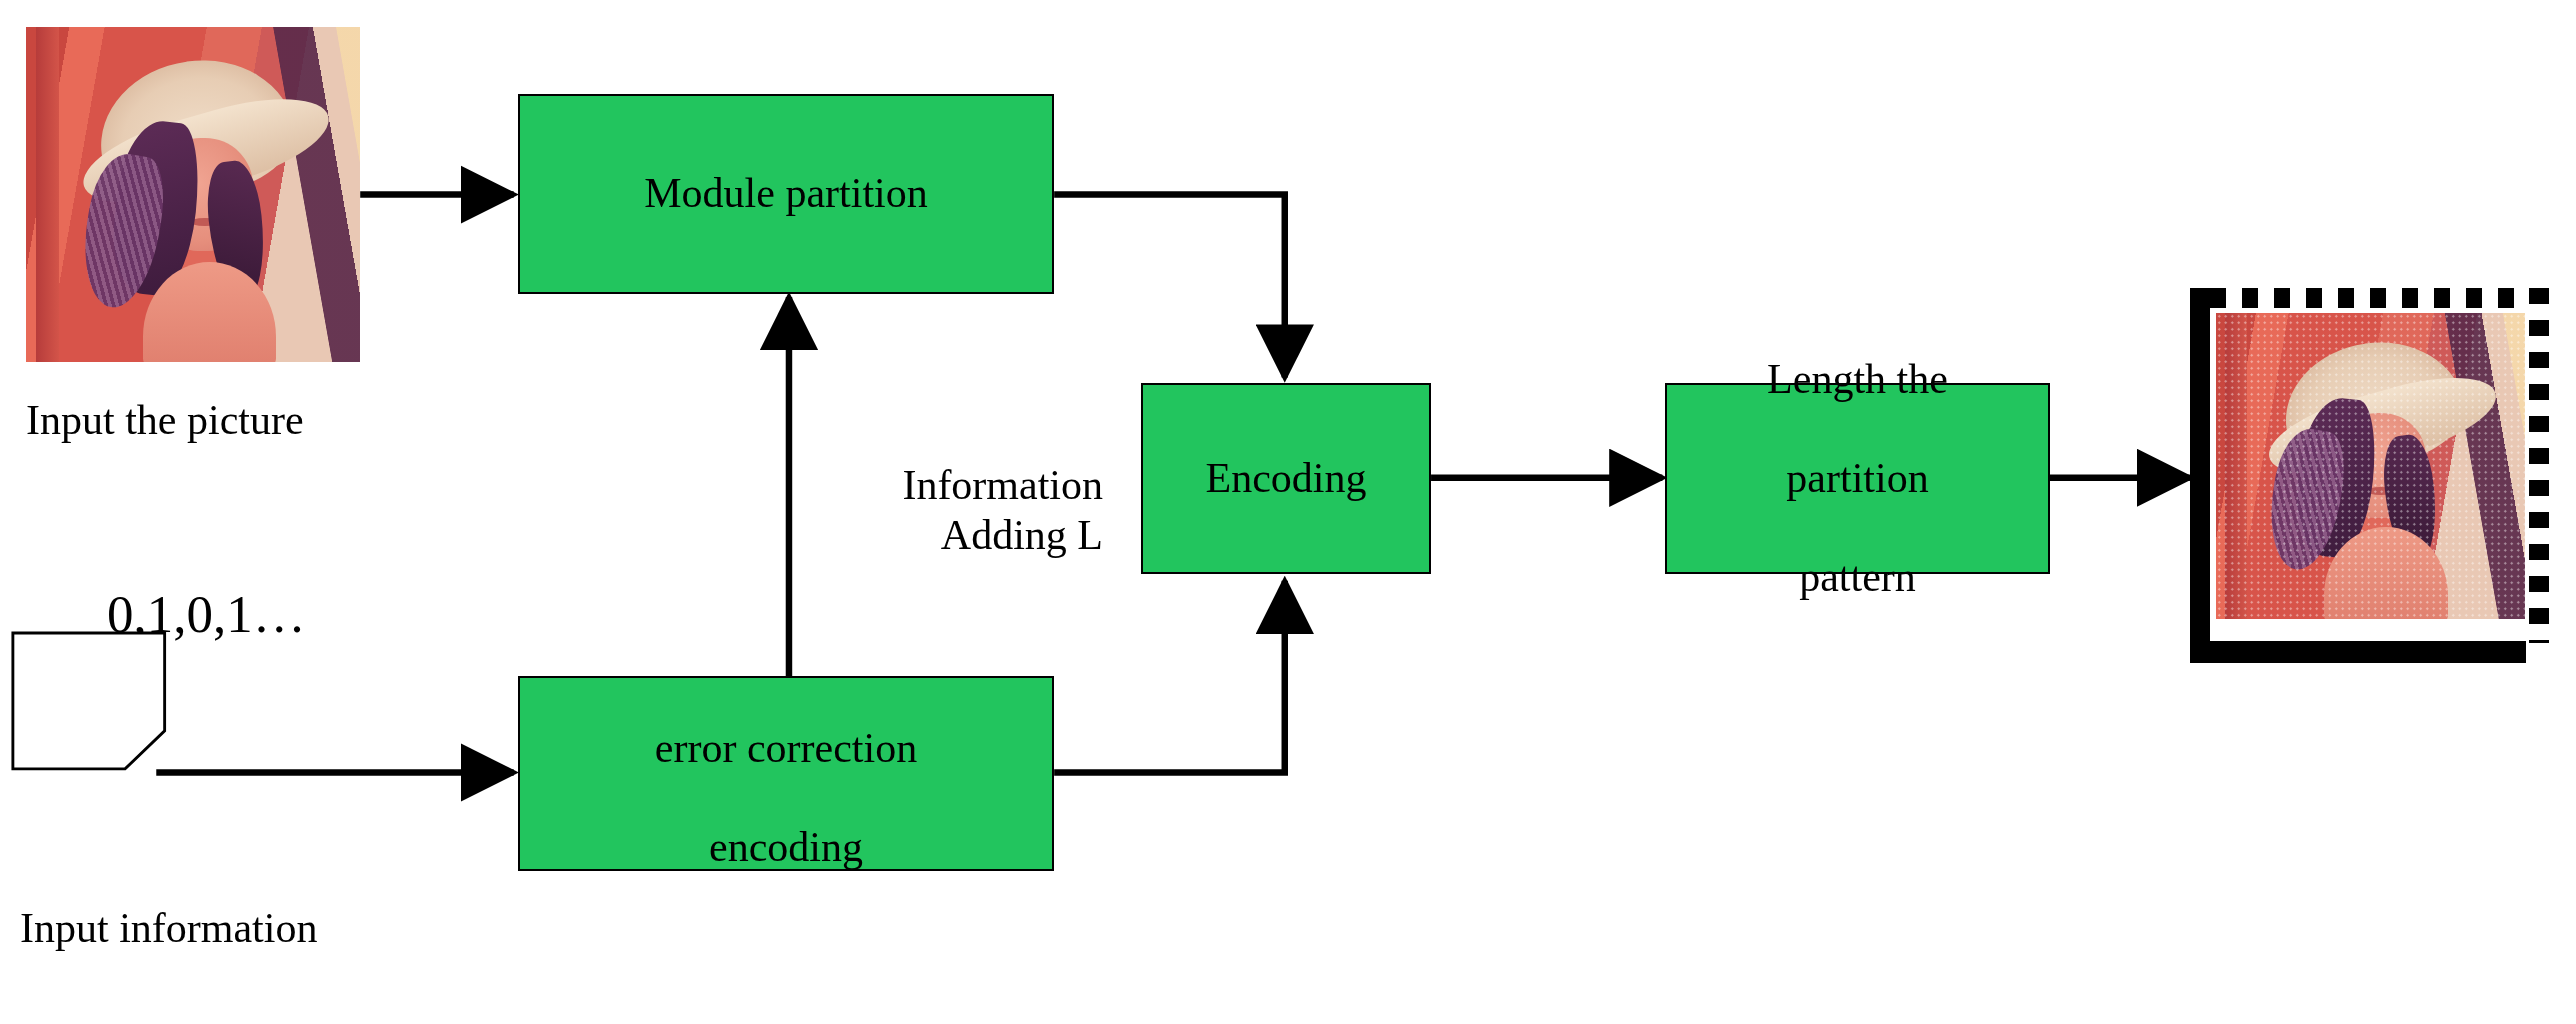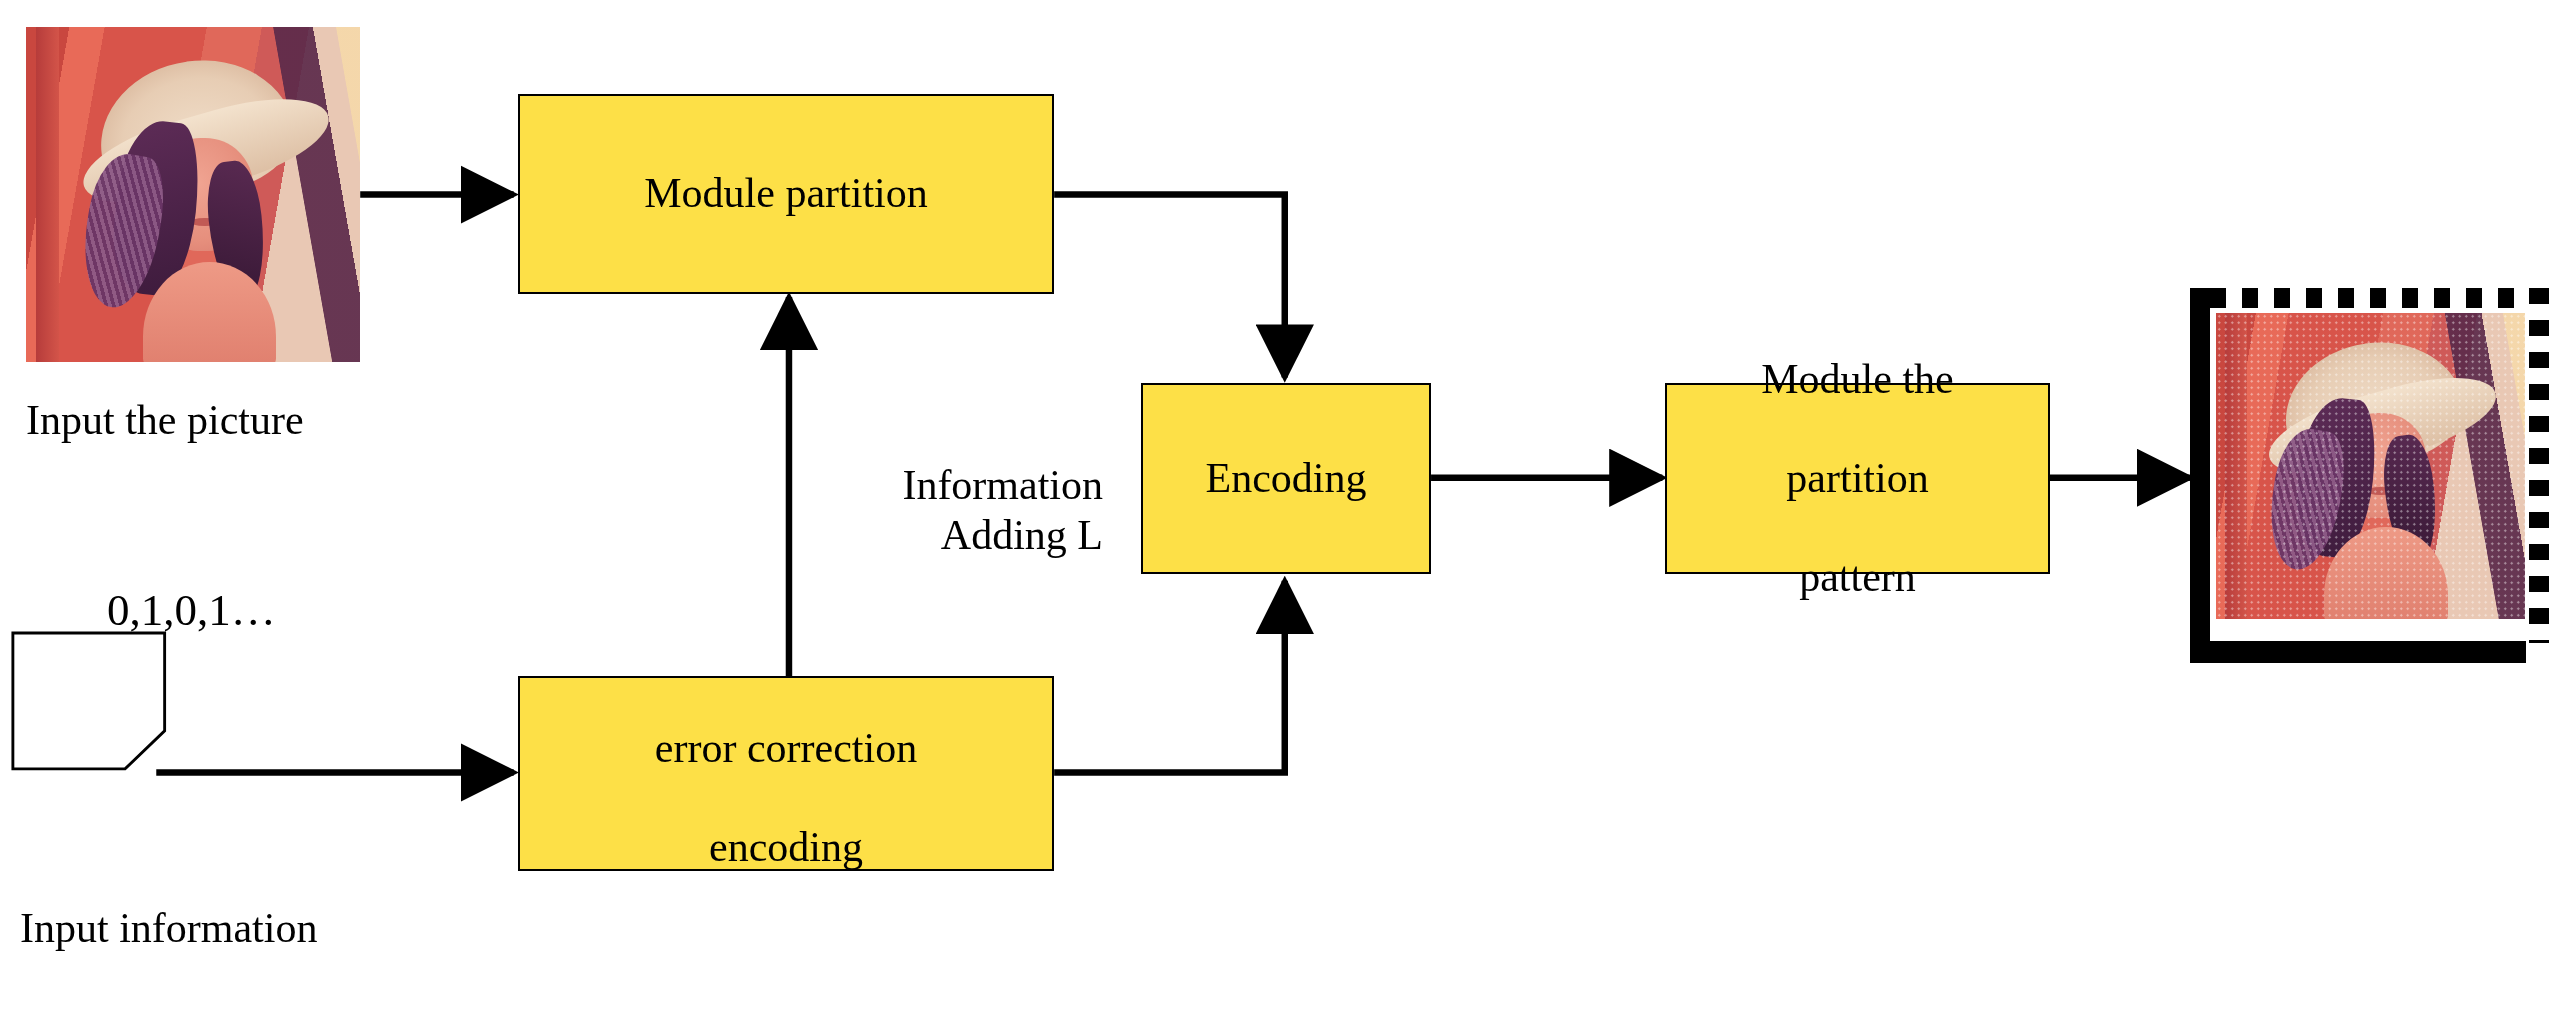--- a/index.html
+++ b/index.html
@@ -1,28 +1,28 @@
 <!DOCTYPE html>
 <html style="font-size:11.5px"><head>
 <meta charset="utf-8">
 <style>
   html,body{margin:0;padding:0;background:#ffffff;}
   body{width:2576px;height:1024px;position:relative;overflow:hidden;
        font-family:"Liberation Serif","DejaVu Serif",serif;color:#000;}
   .stage{position:absolute;left:0;top:0;width:2576px;height:1024px;}
   svg.wires{position:absolute;left:0;top:0;width:2576px;height:1024px;}
 
-  .pbox{position:absolute;box-sizing:border-box;border:2.2px solid #000;background:#fde047;
+  .pbox{position:absolute;box-sizing:border-box;border:2.2px solid #000;background:#22c55e;
         display:flex;align-items:center;justify-content:center;text-align:center;
         font-size:42px;line-height:1.18;}
   .pbox span{display:block;padding:0 8.7px;}
 
   .caption{position:absolute;font-size:42px;line-height:1;white-space:nowrap;}
   .midlabel{position:absolute;font-size:42px;line-height:1.18;text-align:right;white-space:nowrap;}
-  .bits{position:absolute;font-size:45px;line-height:1;white-space:nowrap;}
+  .bits{position:absolute;font-size:53px;line-height:1;white-space:nowrap;}
 
   
   .photo{position:absolute;overflow:hidden;background:#e4695c;}
   .photo .layer{position:absolute;left:0;top:0;right:0;bottom:0;}
   .bg-a{background:
      linear-gradient(100deg,#c9473f 0%,#c9473f 11%,#e86a58 11%,#e86a58 20%,#d8544a 20%,#d8544a 46%,
                      #e0685a 46%,#e0685a 60%,#cf5a58 60%,#cf5a58 72%,#e9c8b4 72%,#e9c8b4 100%);}
   .bg-b{background:
      linear-gradient(260deg, rgba(245,216,170,.95) 0%, rgba(245,216,170,.95) 6%,
                      rgba(0,0,0,0) 6.2%, rgba(0,0,0,0) 12%,
@@ -135,21 +135,21 @@
     <span>Information</span><br>
     <span>Adding L</span>
   </div>
 
   <div class="pbox" style="left:1141px;top:383px;width:290px;height:191px;">
     <span>Encoding</span>
   </div>
 
   <div class="pbox" style="left:1665px;top:383px;width:385px;height:191px;">
     <span>
-      <span>Module the</span><br>
+      <span>Length the</span><br>
       <span>partition</span><br>
       <span>pattern</span>
     </span>
   </div>
 
   <div class="qrwrap" style="left:2190px;top:288px;width:359px;height:375px;">
 
     <div class="edge-left" style="left:0;top:0;width:20px;height:355px;"></div>
     <div class="edge-bottom" style="left:0;bottom:0;width:336px;height:21.6px;"></div>
     <div class="edge-top" style="left:20px;top:0;width:336px;height:20px;"></div>

